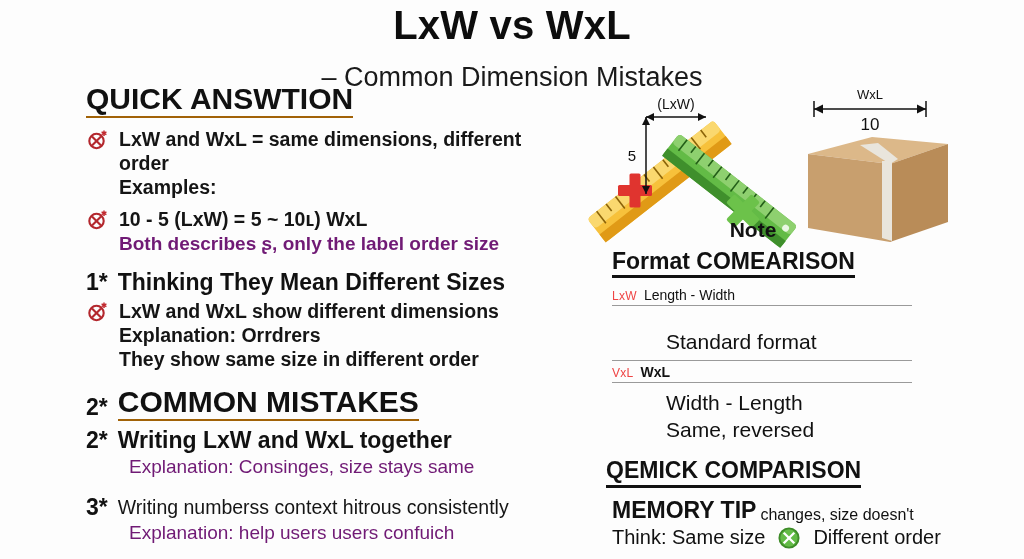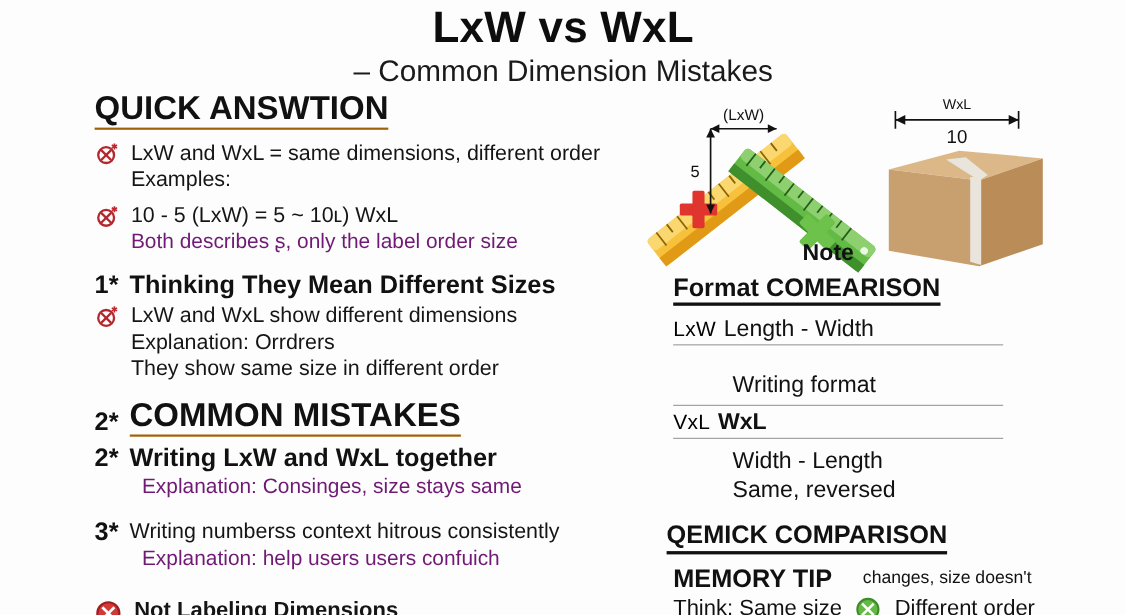--- a/index.html
+++ b/index.html
@@ -13,64 +13,64 @@
   }
   .page{position:relative;width:1024px;height:470px;}
 
   
   .header{text-align:center;padding-top:4px;}
   .title{
     font-size:40px;font-weight:bold;letter-spacing:.2px;line-height:1.05;
     color:#0d0d0d;
   }
   .subtitle{
-    font-size:27px;font-weight:normal;line-height:1.15;margin-top:4px;
+    font-size:27px;font-weight:normal;line-height:1.15;margin-top:16px;
     color:#1a1a1a;
   }
 
   
   .columns{position:absolute;top:82px;left:0;width:1024px;height:477px;}
   .col-left{position:absolute;left:86px;top:0;width:470px;}
   .col-right{position:absolute;left:560px;top:0;width:460px;}
 
   
   .sec-head{
     font-size:30px;font-weight:bold;display:inline-block;
     border-bottom:2px solid #a16207;padding-bottom:1px;line-height:1.1;
   }
   .head-row{display:flex;align-items:flex-end;gap:10px;}
   .num{font-size:23px;font-weight:bold;line-height:1.1;}
 
-  .bullet-row{display:flex;align-items:flex-start;gap:9px;margin-top:7px;}
+  .bullet-row{display:flex;align-items:flex-start;gap:9px;margin-top:7px;font-weight:bold;}
   .bullet-body{flex:1;}
   .txt{font-size:19.5px;line-height:1.22;color:#151515;}
   .txt.b{font-weight:bold;font-size:20px;}
   .sub{font-size:19px;line-height:1.25;color:#701a75;}
 
   .item-row{display:flex;align-items:flex-start;gap:11px;margin-top:12px;}
   .item-body{flex:1;}
 
   
   .cx{position:relative;flex:0 0 auto;display:inline-block;}
   .cx svg{display:block;}
 
   
   .fig{position:relative;height:166px;}
   .r-head{
     font-size:23px;font-weight:bold;display:inline-block;
     border-bottom:3px solid #111;padding-bottom:1px;line-height:1.15;
   }
   .fmt-line{display:flex;align-items:baseline;gap:7px;
             border-bottom:1.6px solid #9a9a9a;padding-bottom:2px;width:300px;}
-  .tiny{font-size:19px;letter-spacing:.3px;font-weight:normal;color:#000000;}
-  .fmt-main{font-size:21px;}
+  .tiny{font-size:12px;letter-spacing:.3px;font-weight:normal;color:#ef4444;}
+  .fmt-main{font-size:14px;}
   .fmt-main.b{font-weight:bold;}
   .indent{padding-left:58px;}
   .mid{font-size:21px;line-height:1.3;}
-  .memline{display:flex;align-items:center;gap:28px;}
+  .memline{display:flex;align-items:flex-end;gap:4px;}
   .mem-strong{font-size:23px;font-weight:bold;}
   .mem-rest{font-size:16px;}
   .thinkline{display:flex;align-items:center;gap:12px;margin-top:2px;}
   .think{font-size:20px;}
 
   
   .fig-svg{position:absolute;left:0;top:0;}
   .note-label{
     position:absolute;left:133px;top:136px;width:120px;text-align:center;
     font-size:21px;font-weight:bold;
@@ -286,21 +286,21 @@
       </div>
 
       <div style="padding-left:52px;">
         <div class="r-head">Format COMEARISON</div>
 
         <div class="fmt-line" style="margin-top:9px;">
           <span class="tiny">LxW</span>
           <span class="fmt-main">Length - Width</span>
         </div>
 
-        <div class="mid" style="padding-left:54px;margin-top:22px;">Writing format</div>
+        <div class="mid" style="padding-left:54px;margin-top:22px;">Standard format</div>
 
         <div class="fmt-line" style="margin-top:4px;border-top:1.6px solid #9a9a9a;padding-top:3px;">
           <span class="tiny">VxL</span>
           <span class="fmt-main b">WxL</span>
         </div>
 
         <div class="mid" style="padding-left:54px;margin-top:6px;">Width - Length</div>
         <div class="mid" style="padding-left:54px;">Same, reversed</div>
       </div>
 

